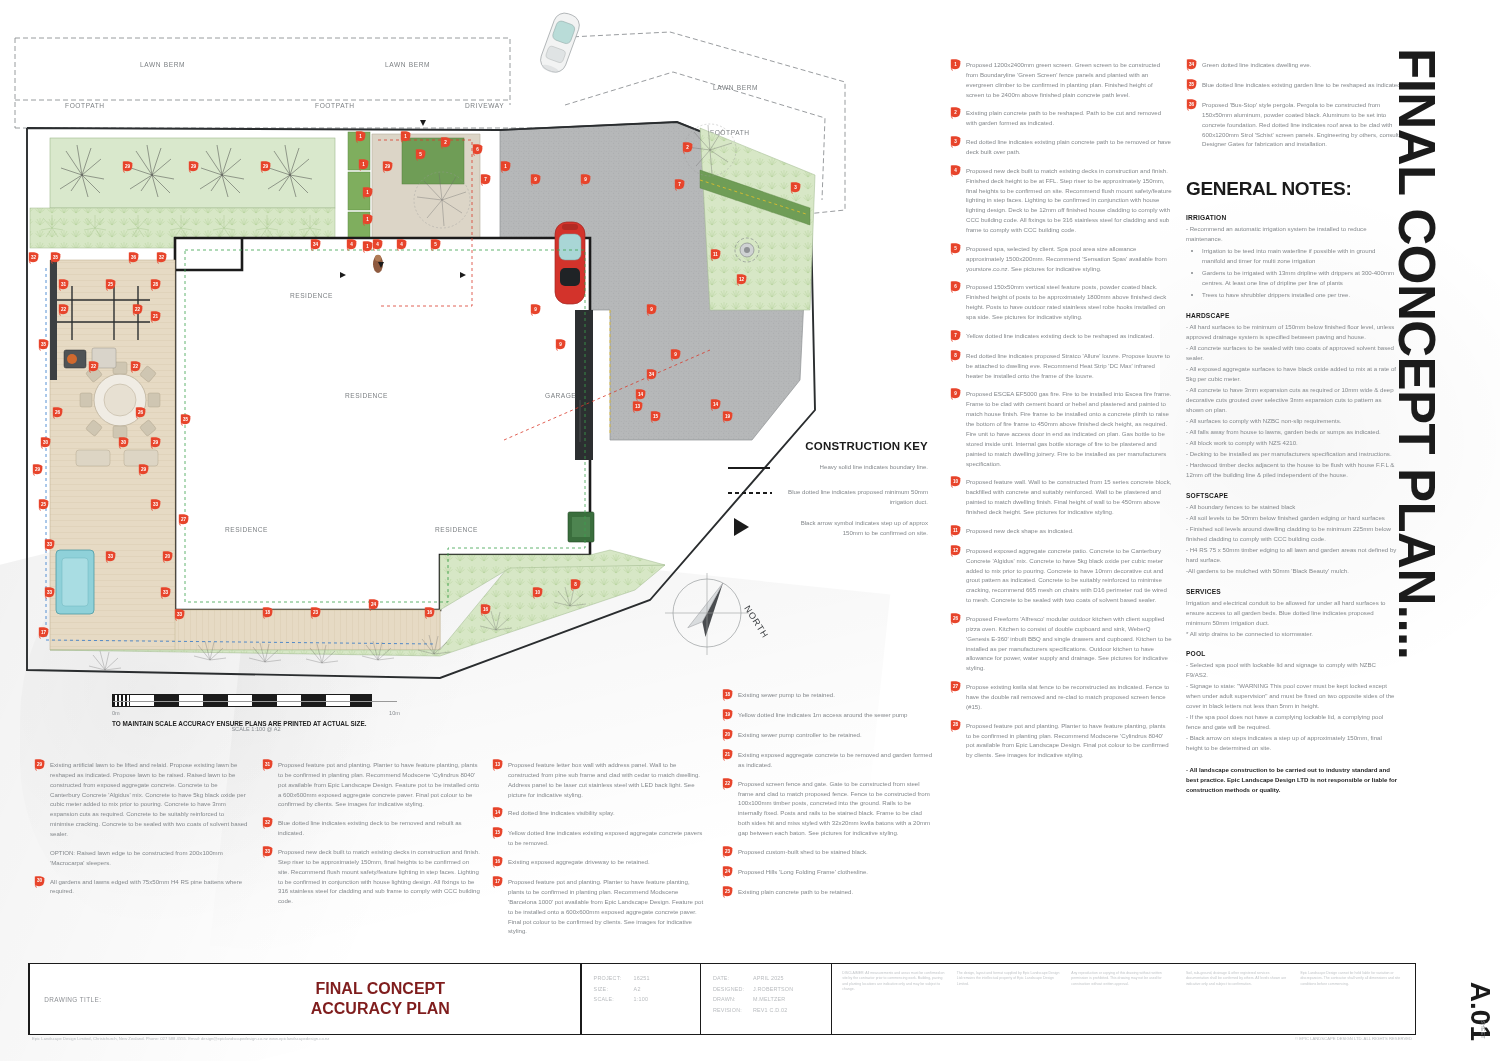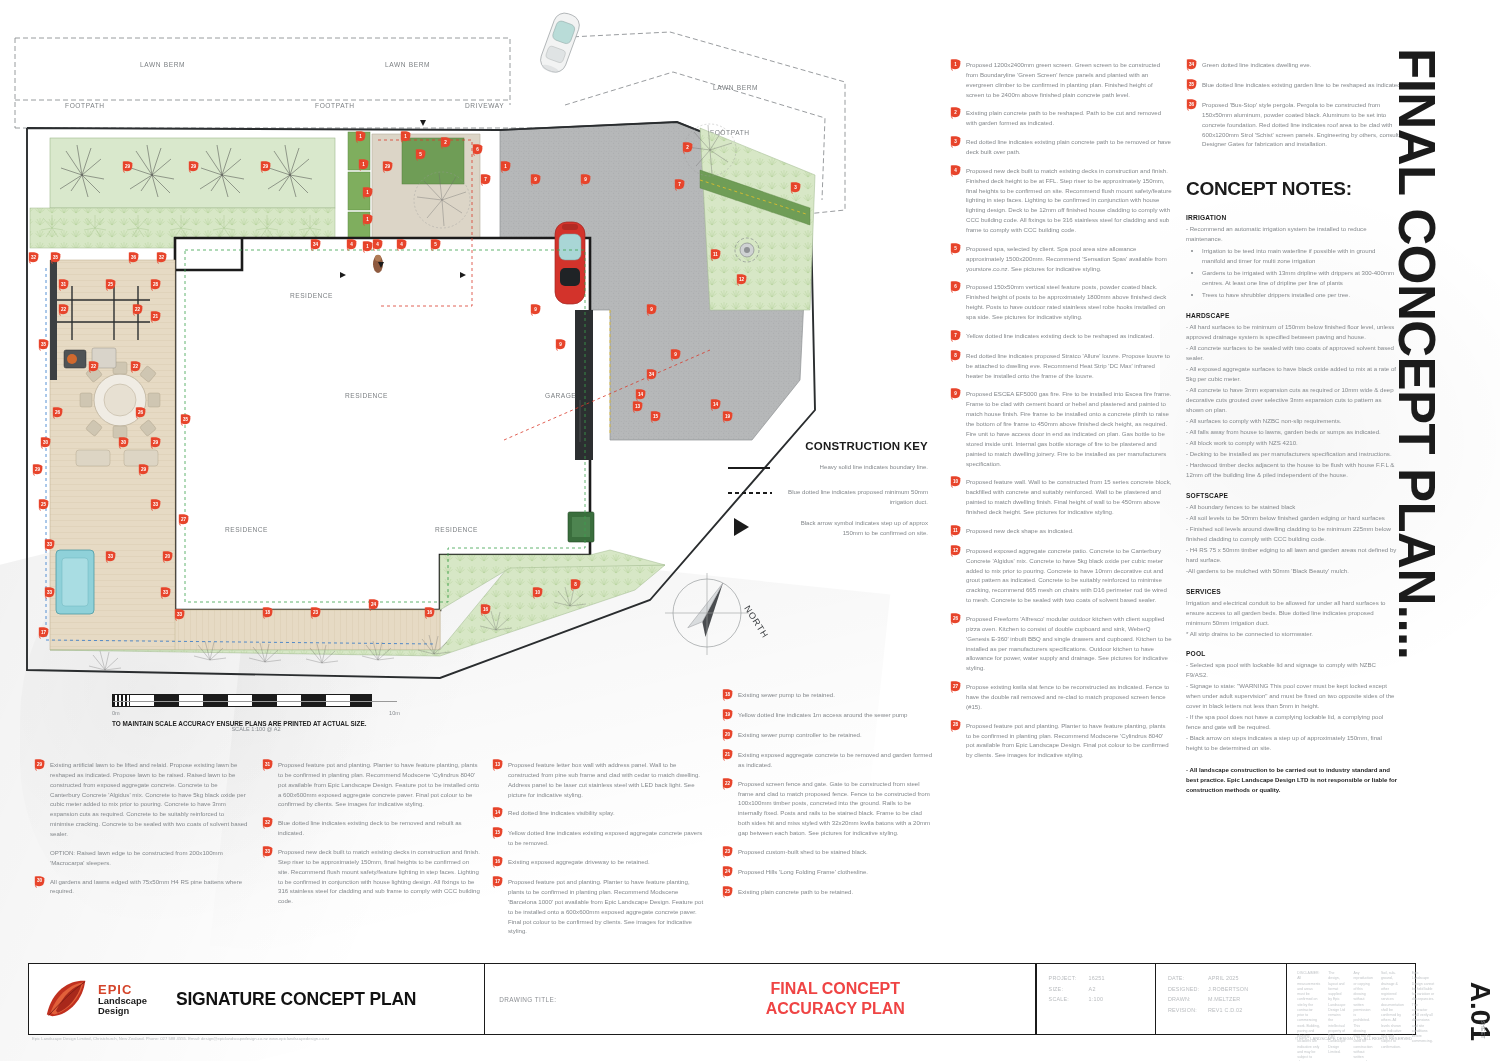--- a/index.html
+++ b/index.html
@@ -125,21 +125,21 @@
   #tb-logo .leafmark { width:46px; height:42px; flex:0 0 auto; }
   #tb-logo .brand { line-height:1.02; }
   #tb-logo .brand .e { font-size:13px; font-weight:bold; color:#d4442a; letter-spacing:1px; }
   #tb-logo .brand .l { font-size:9.4px; font-weight:bold; color:#1b1b1b; }
   #tb-logo .sigtitle { font-size:17.5px; font-weight:bold; color:#111; letter-spacing:-0.2px;
                        margin-left:20px; white-space:nowrap; }
 
   #tb-dt { flex:0 0 150px; display:flex; align-items:center; padding-left:14px; }
   #tb-dt .lbl { font-size:6.4px; color:#8d9094; letter-spacing:.4px; }
   #tb-title { flex:0 0 400px; display:flex; align-items:center; justify-content:center; }
-  #tb-title .t { text-align:center; font-size:16px; font-weight:bold; color:#ef4444; line-height:1.28; }
+  #tb-title .t { text-align:center; font-size:16px; font-weight:bold; color:#7f1d1d; line-height:1.28; }
 
   #tb-meta1 { flex:0 0 118px; padding:9px 0 0 12px; }
   #tb-meta2 { flex:0 0 130px; padding:9px 0 0 12px; }
   .mrow { display:flex; font-size:5.4px; color:#b9bcbf; line-height:1.95; letter-spacing:.2px; }
   .mrow .k { flex:0 0 40px; }
   .mrow .v { flex:1; }
 
   #tb-disc { flex:1; padding:7px 8px 0 10px; display:flex; gap:8px; }
   #tb-disc .d { font-size:3.5px; line-height:1.5; color:#c2c5c8; flex:1; }
 
@@ -1647,21 +1647,21 @@
             <path d="M1.2 9.2 L2.4 11.6" stroke="#e8452c" stroke-width="0.9" fill="none"></path>
             <path d="M2 1.6 C5 3 7.6 5.6 8.8 8.6" stroke="#c6321d" stroke-width="0.5" fill="none" opacity="0.55"></path>
           </svg>
           <span class="num">36</span>
         </div>
         <div class="txt">Proposed 'Bus-Stop' style pergola. Pergola to be constructed from 150x50mm aluminum, powder coated black. Aluminum to be set into concrete foundation. Red dotted line indicates roof area to be clad with 600x1200mm Strol 'Schist' screen panels. Engineering by others, consult Designer Gates for fabrication and installation.</div>
       </div>
     </div>
 
   <div id="gnotes">
-    <h1>CONCEPT NOTES:</h1>
+    <h1>GENERAL NOTES:</h1>
     <div id="gnotes-body">
         <h2>IRRIGATION</h2>
         <p>- Recommend an automatic irrigation system be installed to reduce maintenance.</p>
         <ul>
           <li>Irrigation to be teed into main waterline if possible with in ground manifold and timer for multi zone irrigation</li>
           <li>Gardens to be irrigated with 13mm dripline with drippers at 300-400mm centres. At least one line of dripline per line of plants</li>
           <li>Trees to have shrubbler drippers installed one per tree.</li>
         </ul>
         <h2>HARDSCAPE</h2>
         <p>- All hard surfaces to be minimum of 150mm below finished floor level, unless approved drainage system is specified between paving and house.</p>
@@ -1691,34 +1691,20 @@
     <p class="strong">- All landscape construction to be carried out to industry standard and best practice. Epic Landscape Design LTD is not responsible or liable for construction methods or quality.</p>
   </div>
 
   <div id="vtitle">
     <span>FINAL CONCEPT PLAN....</span>
   </div>
   <div id="sheetno">A.01</div>
   <div id="sheetlbl">SHEET</div>
 
   <div id="tblock">
-    <div class="tb-cell" id="tb-logo">
-      <svg class="leafmark" viewBox="0 0 50 46">
-        <path d="M4 40 C10 12 30 2 46 3 C44 22 30 40 10 42 Z" fill="#c0301f"></path>
-        <path d="M8 38 C16 16 32 6 44 5 C40 22 28 36 12 40 Z" fill="#e2603a"></path>
-        <path d="M14 36 C22 18 34 9 42 7 C38 21 28 33 16 38 Z" fill="#a8281b"></path>
-        <path d="M6 41 C18 28 34 12 46 4" stroke="#7d1c13" stroke-width="1" fill="none"></path>
-      </svg>
-      <div class="brand">
-        <div class="e">EPIC</div>
-        <div class="l">Landscape</div>
-        <div class="l">Design</div>
-      </div>
-      <div class="sigtitle">SIGNATURE CONCEPT PLAN</div>
-    </div>
     <div class="tb-div"></div>
     <div class="tb-cell" id="tb-dt">
       <span class="lbl">DRAWING TITLE:</span>
     </div>
     <div class="tb-cell" id="tb-title">
       <div class="t">
         <div>FINAL CONCEPT</div>
         <div>ACCURACY PLAN</div>
       </div>
     </div>

